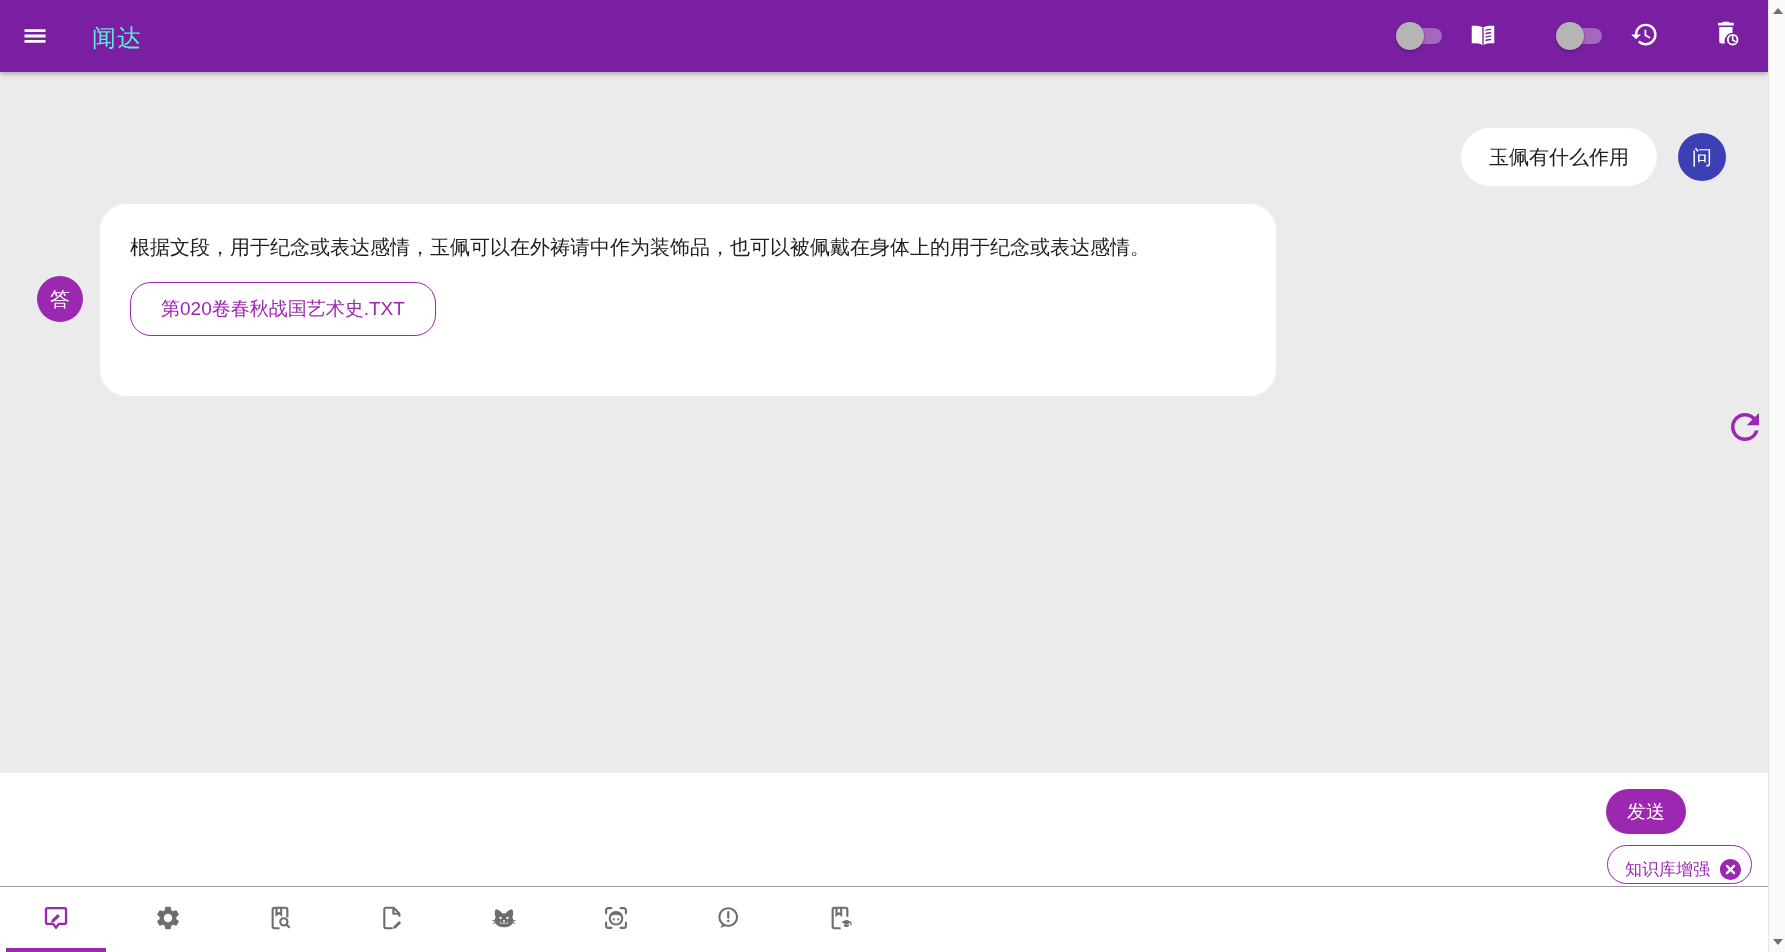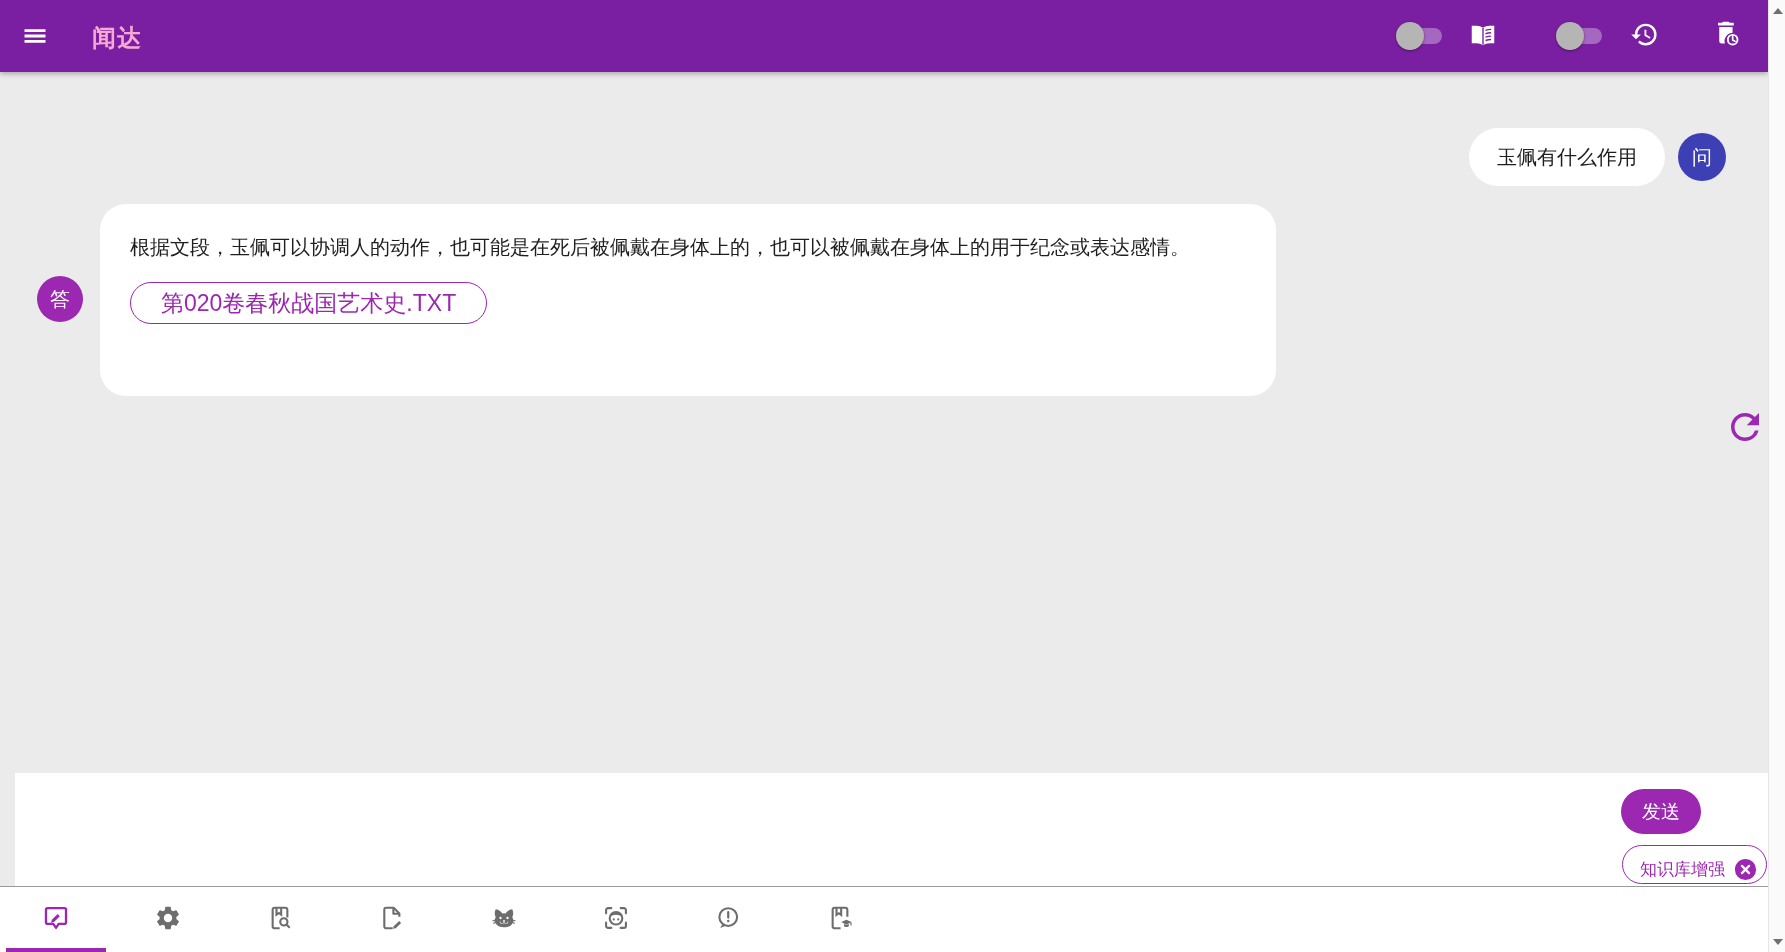--- a/index.html
+++ b/index.html
@@ -15,60 +15,60 @@
     position:absolute; left:0; top:0; width:1768px; height:72px;
     background:#7b1fa2; z-index:6; box-shadow:0 2px 5px rgba(0,0,0,.28);
     display:flex; align-items:center;
   }
   .menu-btn {
     position:absolute; left:18px; top:20px; width:34px; height:34px;
     background:none; border:none; cursor:pointer; display:flex;
     align-items:center; justify-content:center;
   }
   .app-title {
-    position:absolute; left:92px; top:22px; color:#f9a8d4; font-size:24px;
-    font-weight:700; letter-spacing:1px;
+    position:absolute; left:92px; top:22px; color:#5eead4; font-size:24px;
+    font-weight:400; letter-spacing:1px;
   }
   .hdr-ctl { position:absolute; top:0; height:72px; display:flex; align-items:center; }
   .icon-btn { background:none; border:none; cursor:pointer; padding:0; display:flex; align-items:center; justify-content:center; }
   .toggle { position:relative; width:48px; height:28px; cursor:pointer; }
   .toggle .track {
     position:absolute; left:2px; top:6px; width:44px; height:16px;
     border-radius:8px; background:rgba(255,255,255,.32);
   }
   .toggle .thumb {
     position:absolute; left:0; top:0; width:28px; height:28px;
     border-radius:50%; background:#b5b5b5; box-shadow:0 1px 3px rgba(0,0,0,.4);
   }
 
   
   .chat { position:absolute; left:0; top:72px; width:1768px; height:701px; background:#ebebeb; }
-  .q-row { position:absolute; top:56px; right:42px; display:flex; align-items:center; gap:13px; }
+  .q-row { position:absolute; top:56px; right:42px; display:flex; align-items:center; gap:21px; }
   .bubble-q {
     background:#fff; height:58px; line-height:58px; border-radius:29px;
     padding:0 28px; font-size:20px; color:#1e1e1e; white-space:nowrap;
   }
   .avatar { border-radius:50%; color:#fff; display:flex; align-items:center; justify-content:center; }
   .avatar-q { width:48px; height:48px; background:#3d40b4; font-size:20px; }
   .avatar-a { position:absolute; left:37px; top:204px; width:46px; height:46px; background:#9c27b0; font-size:20px; }
   .card-a {
     position:absolute; left:100px; top:132px; width:1176px; height:192px;
     background:#fff; border-radius:26px; padding:25px 30px 0 30px;
   }
   .card-a p { font-size:20px; line-height:37px; color:#1f1f1f; }
   .chips { margin-top:16px; display:flex; gap:34px; }
   .chip-src {
     background:#fff; border:1.5px solid #9c27b0; color:#9c27b0;
-    height:42px; border-radius:21px; padding:0 30px; font-size:23px;
+    height:54px; border-radius:21px; padding:0 30px; font-size:19px;
     cursor:pointer; font-family:inherit; white-space:nowrap;
   }
   .refresh-btn { position:absolute; left:1724px; top:335px; width:42px; height:42px; }
 
   
-  .composer { position:absolute; left:15px; top:773px; width:1768px; height:113px; background:#fff; }
+  .composer { position:absolute; left:0; top:773px; width:1768px; height:113px; background:#fff; }
   .send-btn {
     position:absolute; top:16px; right:82px; width:80px; height:45px;
     background:#9c27b0; color:#fff; border:none; border-radius:23px;
     font-size:19px; cursor:pointer; font-family:inherit;
   }
   .kb-chip {
     position:absolute; top:72px; right:16px; height:39px;
     border:1.5px solid #9c27b0; border-radius:20px; background:#fff;
     display:flex; align-items:center; gap:9px; padding:10px 9px 0 17px;
     color:#9c27b0; font-size:17px; cursor:pointer;
@@ -166,21 +166,21 @@
     <div class="q-row">
       <div class="bubble-q">
         <span>玉佩有什么作用</span>
       </div>
       <div class="avatar avatar-q">问</div>
     </div>
 
     <div class="avatar avatar-a">答</div>
 
     <div class="card-a">
-      <p>根据文段，玉佩可以协调人的动作，也可能是在死后被佩戴在身体上的，也可以被佩戴在身体上的用于纪念或表达感情。</p>
+      <p>根据文段，用于纪念或表达感情，玉佩可以在外祷请中作为装饰品，也可以被佩戴在身体上的用于纪念或表达感情。</p>
       <div class="chips">
         <button class="chip-src">第020卷春秋战国艺术史.TXT</button>
       </div>
     </div>
 
     <button class="icon-btn refresh-btn">
       <span>
         <svg width="42" height="42" viewBox="0 0 24 24">
           <path fill="#9c27b0" d="M17.65 6.35A7.96 7.96 0 0 0 12 4c-4.42 0-7.99 3.58-7.99 8s3.57 8 7.99 8c3.73 0 6.84-2.55 7.73-6h-2.08A5.99 5.99 0 0 1 12 18c-3.31 0-6-2.69-6-6s2.69-6 6-6c1.66 0 3.14.69 4.22 1.78L13 11h7V4l-2.35 2.35z"></path>
         </svg>

